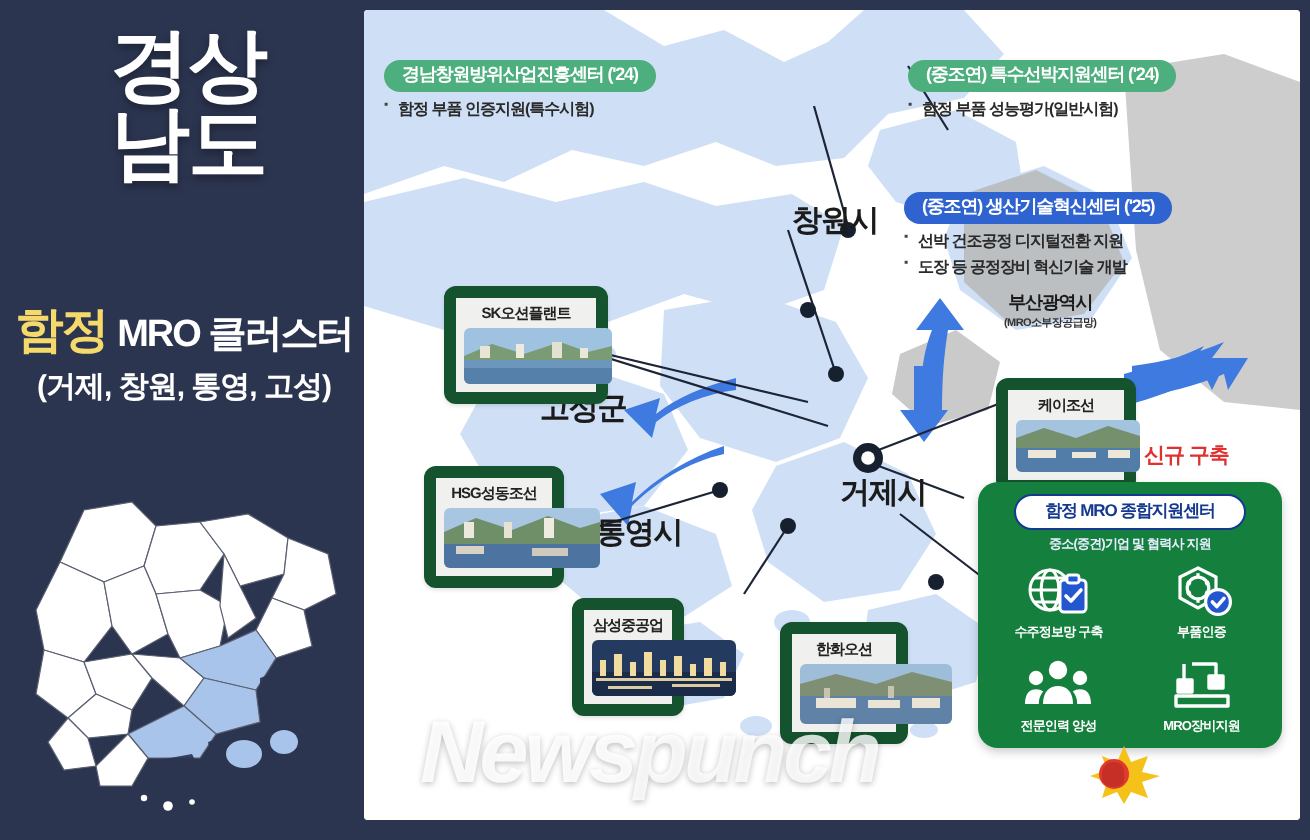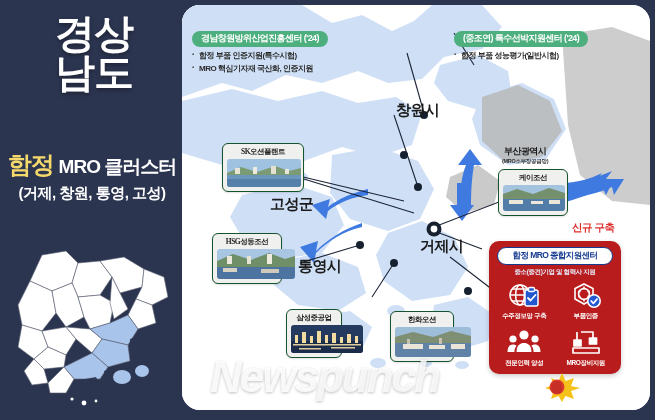--- a/index.html
+++ b/index.html
@@ -30,21 +30,21 @@
   .sub-line1 { font-size:21px; font-weight:bold; letter-spacing:-1px; white-space:nowrap; }
   .sub-hl { color:#f5d96b; font-size:24px; }
   .sub-rest { color:#ffffff; font-size:19px; }
   .sub-line2 { color:#ffffff; font-size:15px; font-weight:bold; margin-top:3px; letter-spacing:-.5px; }
 
   #mini-map { position:absolute; left:4px; top:243px; width:176px; height:172px; }
 
   
   #card {
     position:absolute; left:182px; top:5px; width:468px; height:405px;
-    background:#ffffff; border-radius:18px; overflow:hidden;
+    background:#ffffff; border-radius:2px; overflow:hidden;
   }
 
   #map-svg { position:absolute; left:0; top:0; }
 
   
   .info-box { position:absolute; }
   .pill {
     display:inline-block; border-radius:11px; padding:2px 9px 3px;
     color:#fff; font-weight:bold; font-size:9px; letter-spacing:-.6px;
     white-space:nowrap; line-height:1.25;
@@ -64,32 +64,31 @@
   
   .place {
     position:absolute; font-size:15px; font-weight:bold; color:#1b1b1b;
     letter-spacing:-.6px; white-space:nowrap;
   }
   .place.small { font-size:9px; }
   .place .sub { display:block; font-size:5.5px; font-weight:bold; color:#333; letter-spacing:-.3px; text-align:center; }
 
   
   .chip {
-    position:absolute; background:#f0f0ee; border:1px solid #14532d;
+    position:absolute; background:#f0f0ee; border:6px solid #14532d;
     border-radius:6px; padding:3px 4px 4px; text-align:center;
     box-shadow:0 1px 2px rgba(0,0,0,.12);
-    font-family:Liberation Serif, serif;
   }
   .chip .cap { font-size:7.5px; font-weight:bold; color:#222; letter-spacing:-.5px; white-space:nowrap; display:block; margin-bottom:2px; }
   .chip .photo { display:block; border-radius:3px; }
 
   
   #mro-panel {
-    position:absolute; left:307px; top:236px; width:132px; height:133px;
-    background:#b91c1c; border-radius:10px; padding:6px 5px;
+    position:absolute; left:307px; top:236px; width:152px; height:133px;
+    background:#15803d; border-radius:10px; padding:6px 5px;
     box-shadow:0 2px 5px rgba(0,0,0,.2);
   }
   #mro-panel .hdr {
     display:block; margin:0 auto; background:#fff; color:#14398f;
     border:1.5px solid #14398f; border-radius:10px;
     font-size:8.5px; font-weight:bold; text-align:center; padding:2px 3px;
     letter-spacing:-.6px; white-space:nowrap; width:116px;
   }
   #mro-panel .sub2 {
     display:block; text-align:center; color:#e8eeff; font-size:6.5px;
@@ -247,33 +246,37 @@
         <circle cx="178" cy="240" r="4" fill="#16202f"></circle>
         <circle cx="252" cy="224" r="7.5" fill="#16202f"></circle>
         <circle cx="252" cy="224" r="3.4" fill="#ffffff"></circle>
       </g>
     </svg>
 
     <div class="info-box" style="left:10px; top:22px;">
       <span class="pill green">경남창원방위산업진흥센터 ('24)</span>
       <ul class="bullets">
         <li>함정 부품 인증지원(특수시험)</li>
-        <li>MRO 핵심기자재 국산화, 인증지원</li>
       </ul>
     </div>
 
 
     <div class="info-box" style="left:272px; top:22px;">
       <span class="pill green">(중조연) 특수선박지원센터 ('24)</span>
       <ul class="bullets">
         <li>함정 부품 성능평가(일반시험)</li>
       </ul>
     </div>
 
     <div class="info-box" style="left:270px; top:88px;">
+      <span class="pill blue">(중조연) 생산기술혁신센터 ('25)</span>
+      <ul class="bullets">
+        <li>선박 건조공정 디지털전환 지원</li>
+        <li>도장 등 공정장비 혁신기술 개발</li>
+      </ul>
     </div>
 
     <div class="place" style="left:214px; top:96px;">창원시</div>
     <div class="place" style="left:88px;  top:190px;">고성군</div>
     <div class="place" style="left:116px; top:252px;">통영시</div>
     <div class="place" style="left:238px; top:232px;">거제시</div>
     <div class="place small" style="left:320px; top:140px; text-align:center;">
       <span>부산광역시</span>
       <span class="sub">(MRO소부장공급망)</span>
     </div>
@@ -299,21 +302,21 @@
         <path d="M0 12 L16 5 L34 11 L52 4 L68 10 L78 7 L78 18 L0 18 Z" fill="#6f8f68"></path>
         <rect x="10" y="7" width="5" height="8" fill="#ece8db"></rect>
         <rect x="30" y="7" width="4" height="8" fill="#e6e2d4"></rect>
         <rect x="50" y="5" width="5" height="10" fill="#efebde"></rect>
         <rect x="0" y="18" width="78" height="12" fill="#4d74a0"></rect>
         <rect x="6" y="19" width="14" height="4" fill="#d8d2c4"></rect>
         <rect x="44" y="20" width="18" height="4" fill="#cfc9bb"></rect>
       </svg>
     </div>
 
-    <div class="chip" style="left:104px; top:304px; width:56px;">
+    <div class="chip" style="left:104px; top:294px; width:56px;">
       <span class="cap">삼성중공업</span>
       <svg class="photo" width="72" height="28" viewBox="0 0 72 28">
         <rect width="72" height="28" fill="#243a5e"></rect>
         <rect y="16" width="72" height="12" fill="#1b2c4a"></rect>
         <g fill="#f3dca0">
           <rect x="4" y="10" width="3" height="8"></rect>
             <rect x="11" y="7" width="4" height="11"></rect>
           <rect x="19" y="11" width="3" height="7"></rect>
             <rect x="26" y="6" width="4" height="12"></rect>
           <rect x="34" y="10" width="3" height="8"></rect>
@@ -341,21 +344,21 @@
             <rect x="34" y="18" width="16" height="4"></rect>
           <rect x="56" y="17" width="14" height="5"></rect>
         </g>
         <g fill="#c9c2b2">
           <rect x="12" y="12" width="3" height="5"></rect>
             <rect x="44" y="11" width="3" height="6"></rect>
         </g>
       </svg>
     </div>
 
-    <div class="chip" style="left:316px; top:164px; width:70px;">
+    <div class="chip" style="left:316px; top:184px; width:70px;">
       <span class="cap">케이조선</span>
       <svg class="photo" width="62" height="26" viewBox="0 0 62 26">
         <rect width="62" height="26" fill="#a3c3df"></rect>
         <path d="M0 9 L14 4 L30 9 L46 3 L62 8 L62 14 L0 14 Z" fill="#74906c"></path>
         <rect x="0" y="14" width="62" height="12" fill="#527da8"></rect>
         <g fill="#ece7d8">
           <rect x="6" y="15" width="14" height="4"></rect>
             <rect x="28" y="16" width="12" height="3"></rect>
           <rect x="46" y="15" width="11" height="4"></rect>
         </g>

